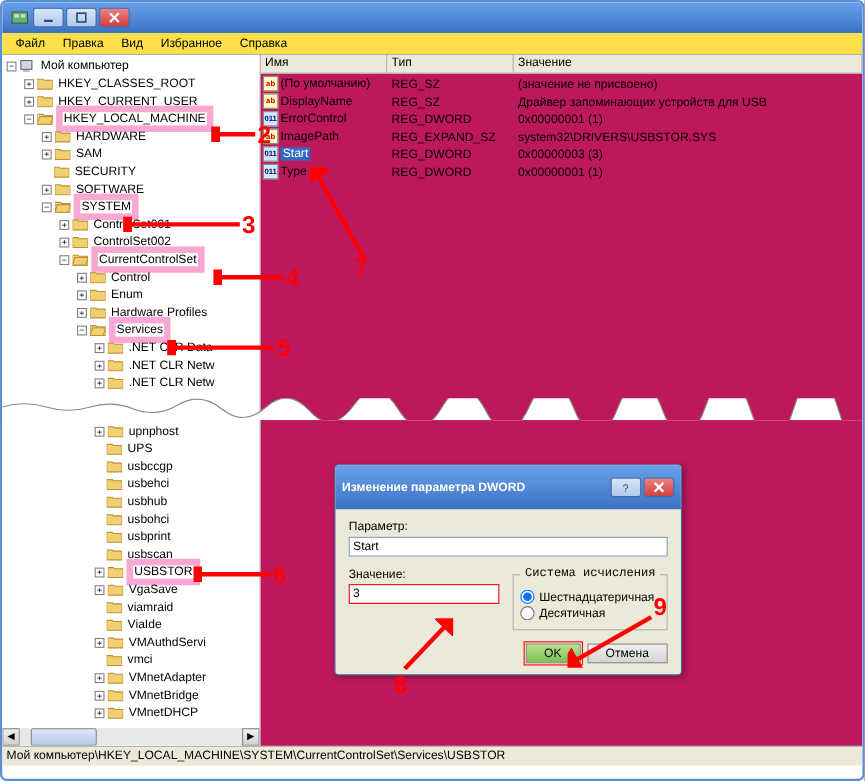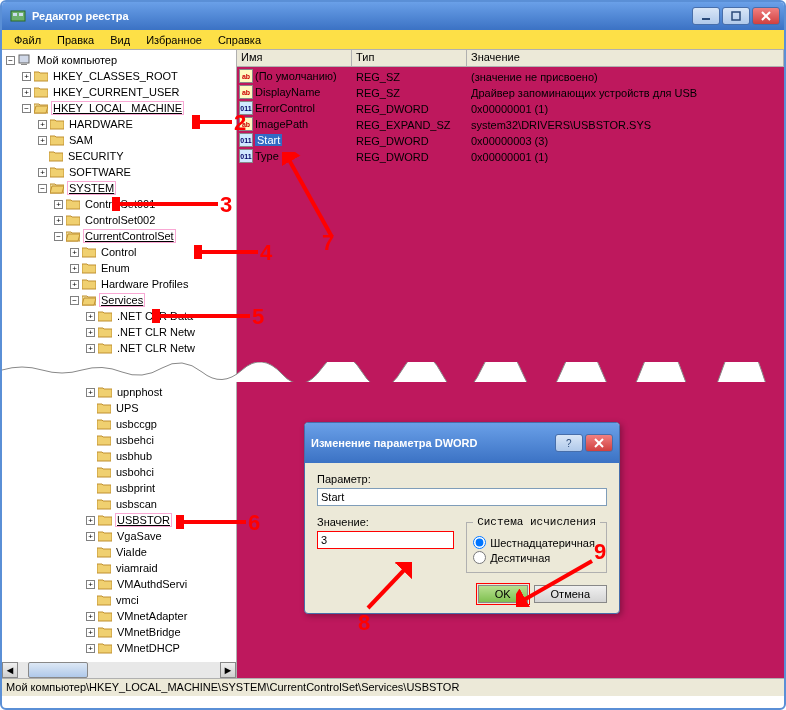--- a/index.html
+++ b/index.html
@@ -21,21 +21,21 @@
 
 .main { display: flex; height: 628px; background: #fff; position: relative; }
 .treepane { width: 235px; border-right: 1px solid #b0b0b0; overflow: hidden; position: relative; background: #fff; }
 .treeinner { padding: 2px 0 0 2px; }
 .node { display: flex; align-items: center; height: 16px; white-space: nowrap; }
 .expander { width: 9px; height: 9px; border: 1px solid #808080; margin-right: 3px; display: inline-flex; align-items: center; justify-content: center; font-size: 8px; line-height: 7px; cursor: pointer; }
 .noexp { width: 11px; display: inline-block; }
 .folder { width: 14px; height: 12px; margin-right: 3px; display: inline-block; }
 .folder svg { display: block; }
 .nodelabel { padding: 0 2px; }
-.redbox { border: 1px solid #f9a8d4; padding: 0 1px; text-decoration: underline; }
+.redbox { border: 6px solid #f9a8d4; padding: 0 1px; }
 .indent0 { padding-left: 2px; } .indent1 { padding-left: 18px; } .indent2 { padding-left: 34px; }
 .indent3 { padding-left: 50px; } .indent4 { padding-left: 66px; } .indent5 { padding-left: 82px; }
 
 
 .listpane { flex: 1; position: relative; background: #be185d; }
 .listheader { display: flex; background: #ece9d8; border-bottom: 1px solid #b0b0b0; height: 17px; }
 .listheader > div { border-right: 1px solid #b0b0b0; padding: 1px 4px; }
 .col-name { width: 115px; } .col-type { width: 115px; } .col-value { flex: 1; }
 .listrow { display: flex; height: 16px; align-items: flex-end; }
 .listrow .c1 { width: 115px; padding-left: 2px; display: flex; align-items: center; }
@@ -85,21 +85,20 @@
 <body>
 
 <div class="titlebar">
   <span class="icon">
     <svg width="16" height="16">
         <rect x="1" y="3" width="14" height="10" fill="#6db06d" stroke="#2a6a2a"></rect>
         <rect x="3" y="5" width="4" height="3" fill="#cde"></rect>
         <rect x="9" y="5" width="4" height="3" fill="#cde"></rect>
       </svg>
   </span>
-  <span class="title">Редактор реестра</span>
   <div class="winbtns">
     <div class="winbtn">
         <svg width="10" height="10">
           <line x1="1" y1="8" x2="9" y2="8" stroke="#2a4a7a" stroke-width="2"></line>
         </svg>
       </div>
     <div class="winbtn">
         <svg width="10" height="10">
           <rect x="1" y="1" width="8" height="8" fill="none" stroke="#2a4a7a" stroke-width="1.5"></rect>
         </svg>
@@ -393,30 +392,30 @@
           </span>
           <span class="nodelabel">VgaSave</span>
         </div>
       <div class="node indent5">
           <span class="noexp"></span>
           <span class="folder">
             <svg width="14" height="12">
               <path d="M0 2h5l1 1h8v8H0z" fill="#f0d070" stroke="#c09030"></path>
             </svg>
           </span>
+          <span class="nodelabel">viamraid</span>
+        </div>
+      <div class="node indent5">
+          <span class="noexp"></span>
+          <span class="folder">
+            <svg width="14" height="12">
+              <path d="M0 2h5l1 1h8v8H0z" fill="#f0d070" stroke="#c09030"></path>
+            </svg>
+          </span>
           <span class="nodelabel">ViaIde</span>
-        </div>
-      <div class="node indent5">
-          <span class="noexp"></span>
-          <span class="folder">
-            <svg width="14" height="12">
-              <path d="M0 2h5l1 1h8v8H0z" fill="#f0d070" stroke="#c09030"></path>
-            </svg>
-          </span>
-          <span class="nodelabel">viamraid</span>
         </div>
       <div class="node indent5">
           <span class="expander">+</span>
           <span class="folder">
             <svg width="14" height="12">
               <path d="M0 2h5l1 1h8v8H0z" fill="#f0d070" stroke="#c09030"></path>
             </svg>
           </span>
           <span class="nodelabel">VMAuthdServi</span>
         </div>

